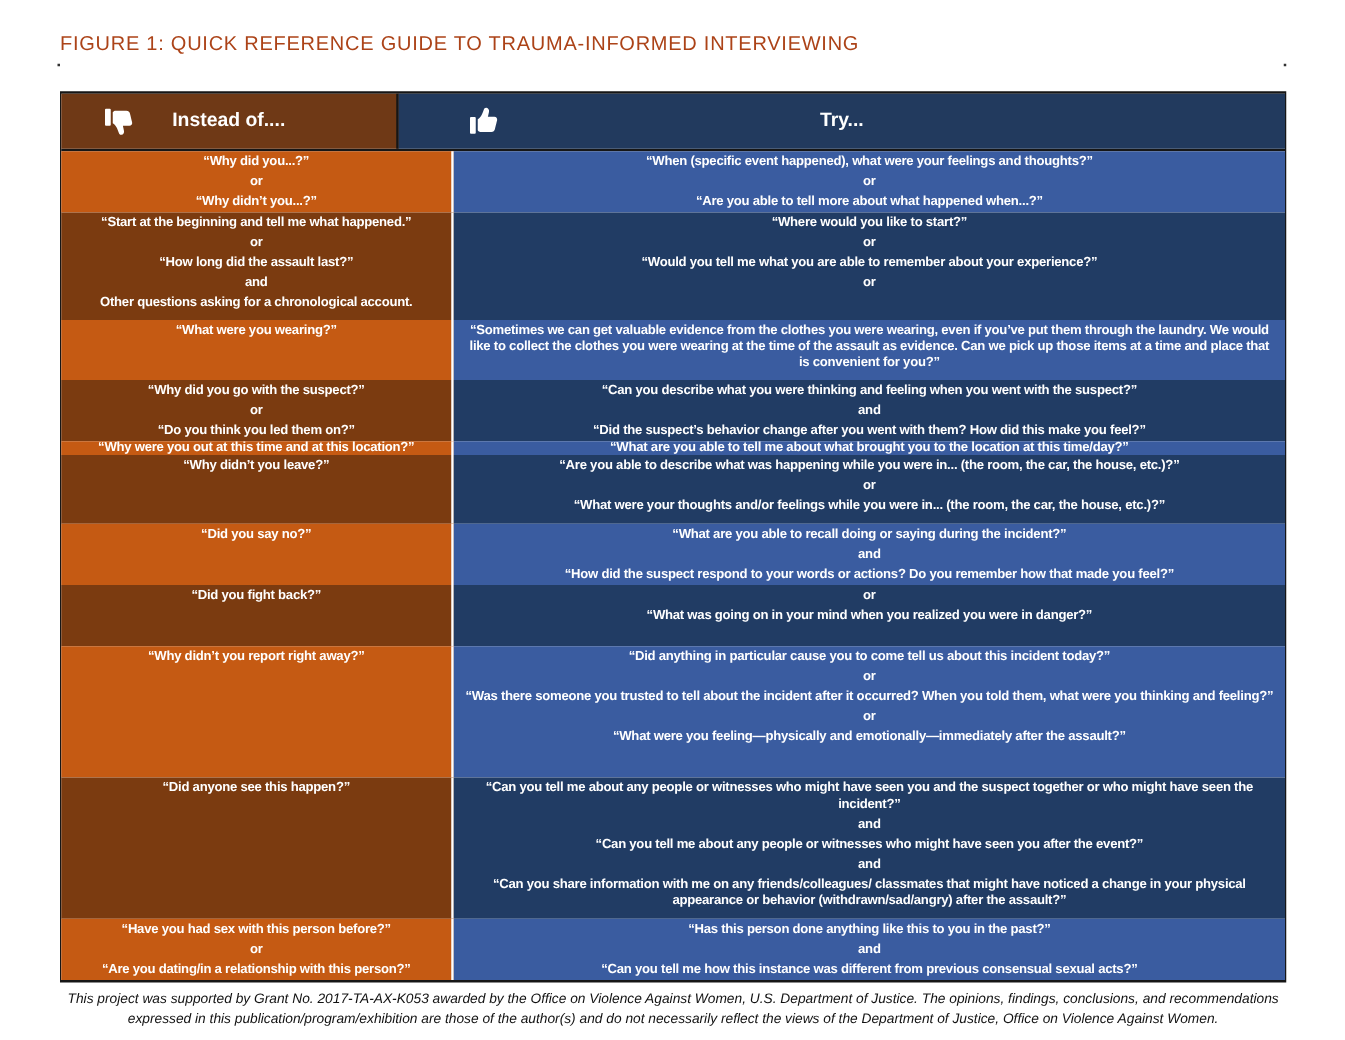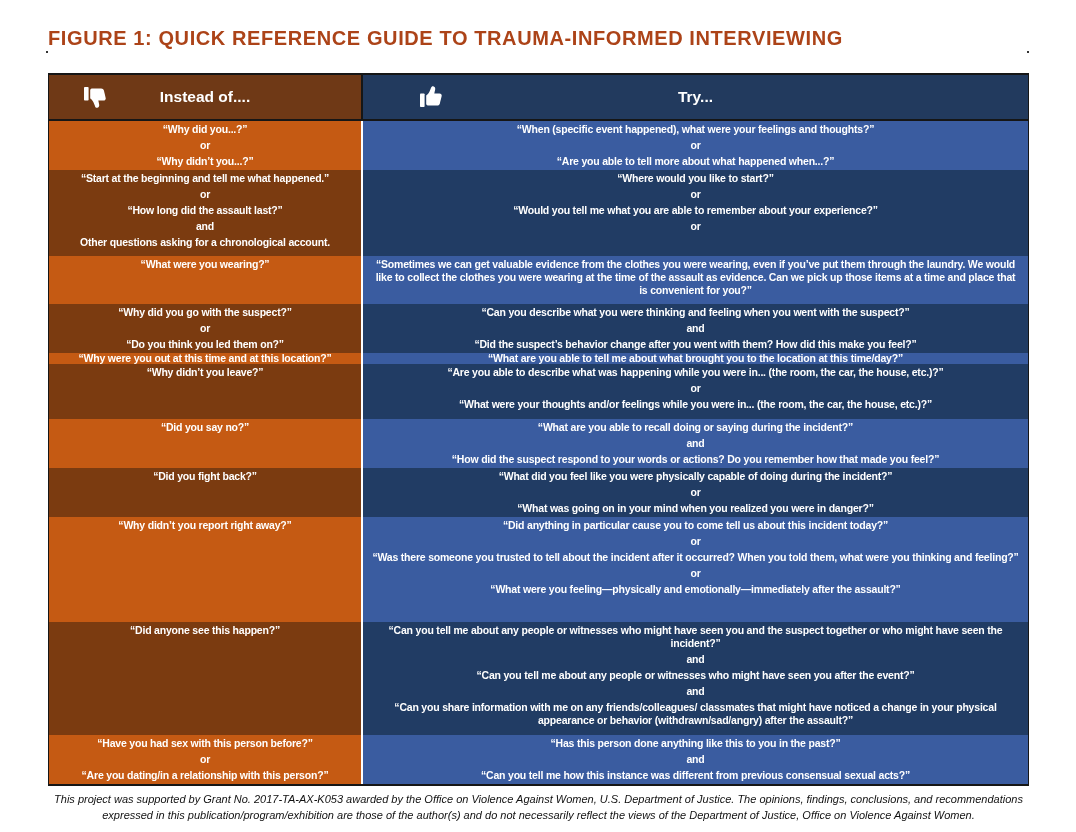--- a/index.html
+++ b/index.html
@@ -2,21 +2,21 @@
 <html style="--c-title: #AC4318; --c-border: #161616; --c-header-brown: #6F3916; --c-header-navy: #223A5E; --c-light-orange: #C55A13; --c-dark-brown: #7B3B10; --c-medium-blue: #3A5CA0; --c-dark-navy: #213C64;"><head>
 <meta charset="utf-8">
 <style>
   html,body{margin:0;padding:0;background:#fff;}
   .page{
     position:relative;width:1076px;height:832px;background:#ffffff;overflow:hidden;
     font-family:"Liberation Sans",sans-serif;
   }
   .doc-title{
     position:absolute;left:48px;top:27px;
-    font-size:20px;font-weight:bold;letter-spacing:.6px;
+    font-size:16px;font-weight:normal;letter-spacing:.6px;
     color:var(--c-title,#AC4318);white-space:nowrap;
   }
   .mark{position:absolute;width:2px;height:2px;background:#333;}
   .mark.left{left:46px;top:51px;}
   .mark.right{left:1027px;top:51px;}
 
   .ref-table{
     position:absolute;left:48px;top:73px;width:981px;
     border-top:2px solid var(--c-border,#161616);
     border-bottom:2px solid var(--c-border,#161616);
@@ -27,21 +27,21 @@
   }
   .header{
     display:flex;height:44px;
     border-bottom:2px solid var(--c-border,#161616);
   }
   .header-cell{
     position:relative;display:flex;align-items:center;justify-content:center;
     box-sizing:border-box;font-size:15.5px;font-weight:bold;
   }
   .header-cell.left{
-    width:314px;flex:none;background:var(--c-header-brown,#6F3916);
+    width:270px;flex:none;background:var(--c-header-brown,#6F3916);
     border-right:2px solid var(--c-border,#161616);
   }
   .header-cell.right{flex:1;background:var(--c-header-navy,#223A5E);}
   .thumb{position:absolute;top:50%;transform:translateY(-50%);width:26px;height:24px;}
   .thumb.down{left:34px;transform:translateY(-50%) scaleY(-1);}
   .thumb.up{left:56px;}
   .thumb svg{display:block;width:26px;height:24px;}
 
   .row{display:flex;box-sizing:border-box;}
   .cell{
@@ -181,21 +181,20 @@
             <div class="para">“What are you able to recall doing or saying during the incident?”</div>
             <div class="para">and</div>
             <div class="para">“How did the suspect respond to your words or actions? Do you remember how that made you feel?”</div>
           </div>
         </div>
         <div class="row dark">
           <div class="cell instead">
             <div class="para">“Did you fight back?”</div>
           </div>
           <div class="cell try">
-            <div class="para">“What did you feel like you were physically capable of doing during the incident?”</div>
             <div class="para">or</div>
             <div class="para">“What was going on in your mind when you realized you were in danger?”</div>
           </div>
         </div>
         <div class="row light">
           <div class="cell instead">
             <div class="para">“Why didn’t you report right away?”</div>
           </div>
           <div class="cell try">
             <div class="para">“Did anything in particular cause you to come tell us about this incident today?”</div>

